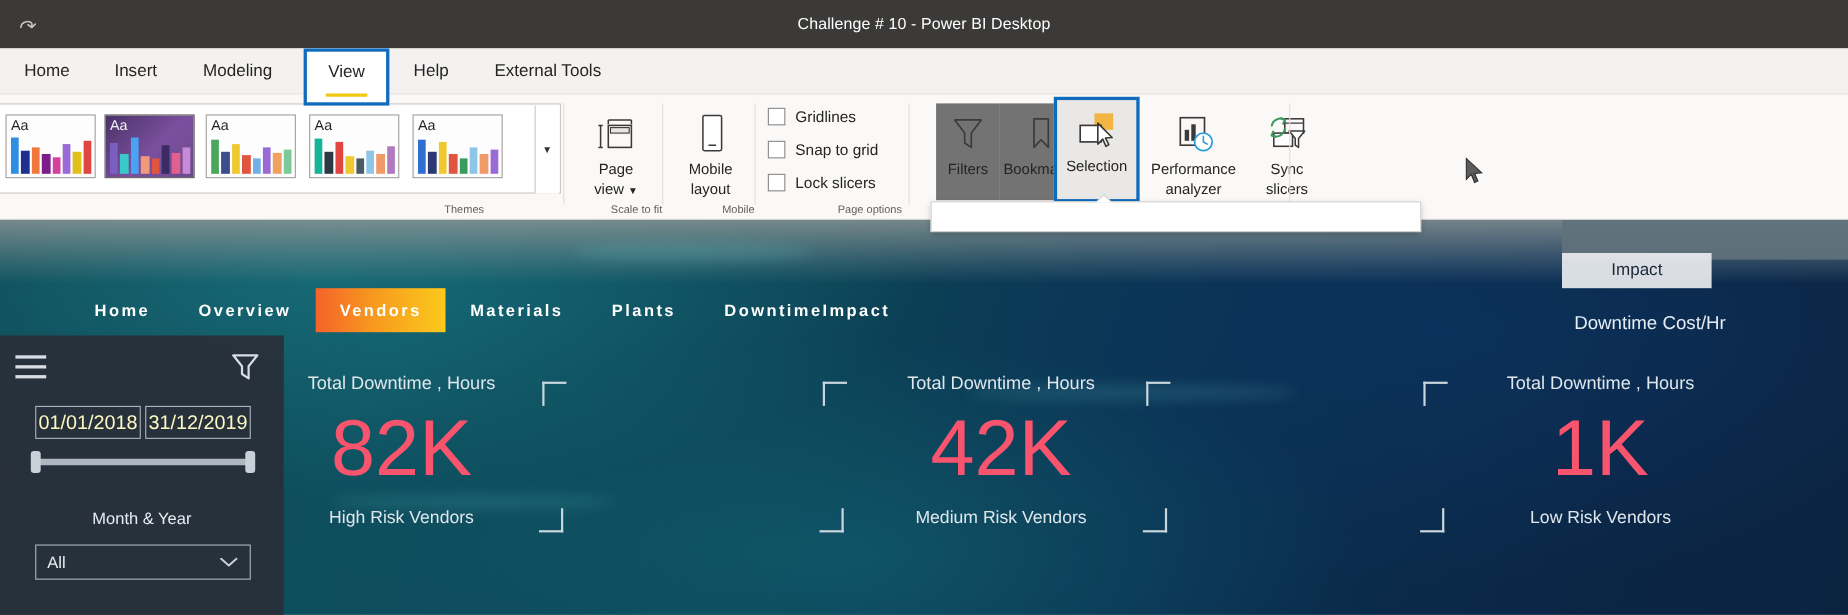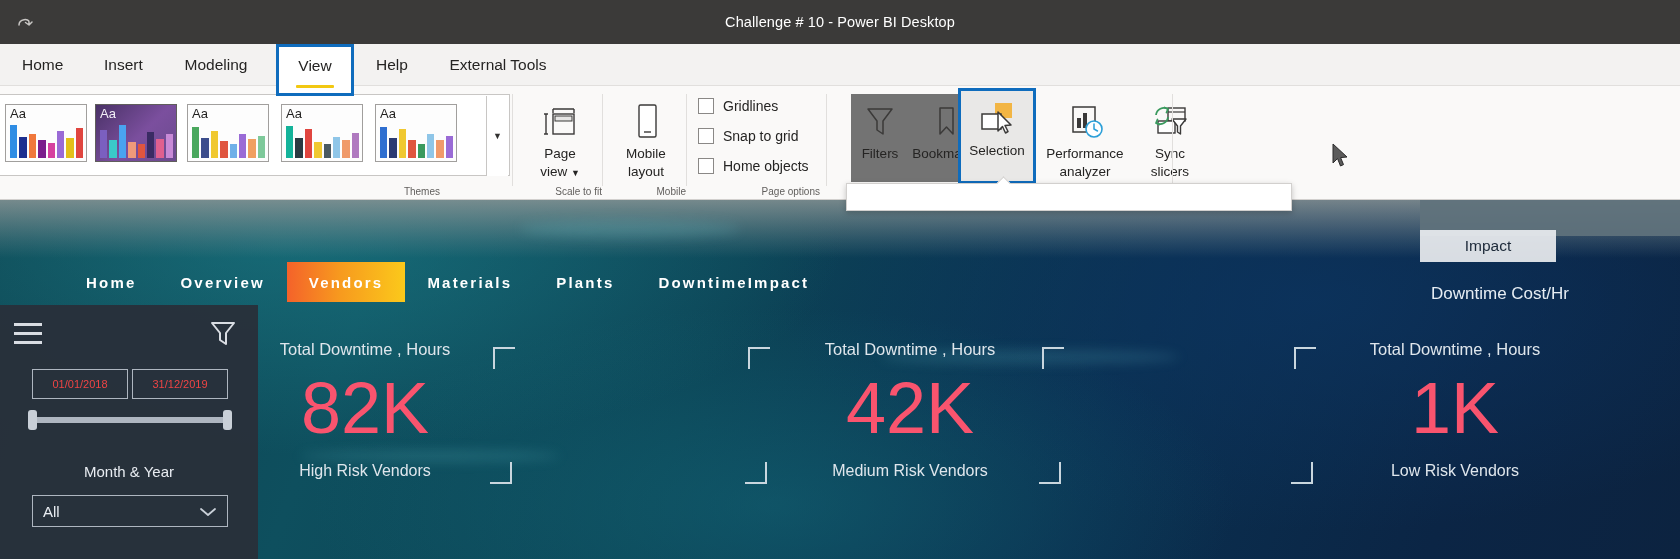--- a/index.html
+++ b/index.html
@@ -176,21 +176,21 @@
     position: absolute; left: 0px; top: 105px; width: 258px; height: 254px;
     background: rgba(41,48,58,.96);
   }
   .hamburger { position: absolute; left: 14px; top: 18px; }
   .hamburger i {
     display: block; width: 28px; height: 3px; background: #d9dde3; margin-bottom: 6px;
   }
   .funnel-ico { position: absolute; right: 20px; top: 14px; }
   .date-box {
     position: absolute; top: 64px; height: 30px; border: 1px solid #aeb6c0;
-    color: #ef4444; font-size: 11px; display: flex; align-items: center;
+    color: #fef9c3; font-size: 18px; display: flex; align-items: center;
     justify-content: center;
   }
   .slider-track {
     position: absolute; left: 32px; top: 112px; width: 196px; height: 6px;
     background: #aeb6c0; border-radius: 3px;
   }
   .slider-handle {
     position: absolute; top: -7px; width: 9px; height: 20px;
     background: #c9d0d8; border-radius: 3px;
   }
@@ -393,21 +393,21 @@
       <div class="cb-row" style="left:8px;top:12px">
         <span class="cb-box"></span>
         <span>Gridlines</span>
       </div>
       <div class="cb-row" style="left:8px;top:42px">
         <span class="cb-box"></span>
         <span>Snap to grid</span>
       </div>
       <div class="cb-row" style="left:8px;top:72px">
         <span class="cb-box"></span>
-        <span>Home objects</span>
+        <span>Lock slicers</span>
       </div>
       <div class="rgroup-label">Page options</div>
     </div>
 
     <div class="rgroup-sep" style="left:826px"></div>
 
     <div class="rgroup" style="left:830px;width:340px">
 
       <div class="rbtn hl" style="left:0px;width:58px">
         <span class="ico">

